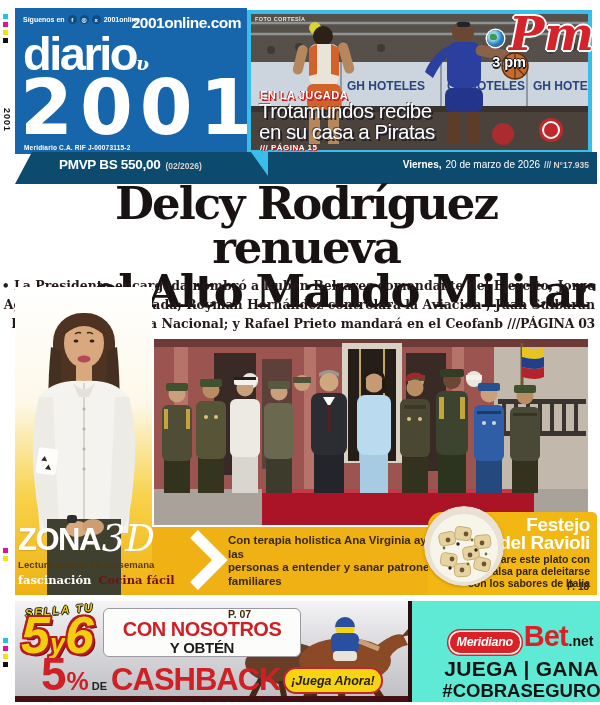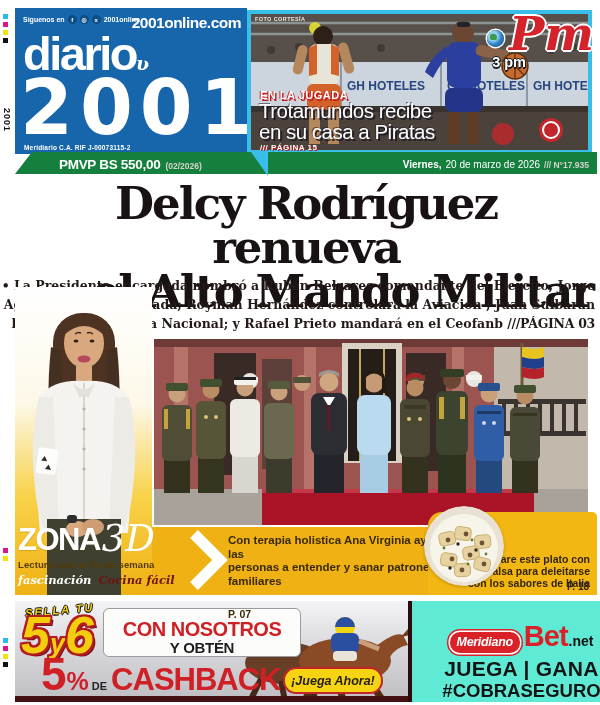--- a/index.html
+++ b/index.html
@@ -38,21 +38,21 @@
            text-shadow:-1px 0 #1a1a1a,1px 0 #1a1a1a,0 -1px #1a1a1a,0 2px #1a1a1a,1px 1px #1a1a1a;}
   .kicker{position:absolute;left:9px;top:75px;font-size:11px;font-weight:900;color:#fff;letter-spacing:0.5px;
           text-shadow:1.5px 1.5px 0 #c21d1f,-1px 0 #c21d1f;}
   .tm-head{position:absolute;left:8px;top:87px;font-size:20.5px;font-weight:400;color:#fff;line-height:1.02;letter-spacing:-0.5px;
            text-shadow:2px 2px 0 rgba(25,25,35,.9),-1px -1px 0 rgba(25,25,35,.55);}
   .pagina15{position:absolute;left:9px;top:129px;font-size:8px;font-weight:900;color:#fff;letter-spacing:0.5px;
             text-shadow:1px 1px 0 #c21d1f;}
   .photo-tail{left:251px;top:152px;width:0;height:0;border-top:24px solid #39bde9;border-left:17px solid transparent;z-index:6;}
 
   
-  .info-bar{left:15px;top:152px;width:582px;height:22px;background:#15803d;color:#fff;
+  .info-bar{left:15px;top:152px;width:582px;height:32px;background:#0c4a6e;color:#fff;
             clip-path:polygon(17px 0,100% 0,100% 100%,0 100%);}
   .price-wrap{position:absolute;left:44px;top:5px;display:flex;align-items:baseline;gap:5px;}
   .price{font-size:13.5px;font-weight:900;letter-spacing:-0.3px;}
   .price-note{font-size:8.5px;font-weight:bold;color:#d8d2cc;}
   .date-wrap{position:absolute;right:8px;top:7px;display:flex;align-items:baseline;gap:4px;font-size:10px;}
   .date-day{font-weight:900;}
   .edition{font-size:8.5px;color:#d8d2cc;font-weight:bold;}
 
   
   .lead-head{left:15px;top:182px;width:582px;font-family:"DejaVu Serif",serif;font-weight:bold;color:#191213;
@@ -72,21 +72,21 @@
   
   .main-photo{left:150px;top:335px;width:442px;height:194px;background:#fff;padding:4px;box-sizing:border-box;z-index:1;}
 
   
   .gold-band{left:15px;top:527px;width:582px;height:68px;background:#efb113;z-index:1;}
   .zona-logo{left:18px;top:524px;z-index:5;width:210px;color:#fff;}
   .zona-row{display:flex;align-items:flex-start;line-height:1;}
   .zona-word{font-size:31px;font-weight:900;letter-spacing:-1.5px;text-shadow:0 1px 1px rgba(120,80,0,.25);}
   .zona-suffix{font-family:"DejaVu Serif",serif;font-style:italic;font-size:37px;margin-left:2px;margin-top:-4px;}
   .zona-tag{font-size:9.5px;font-weight:bold;color:#553b06;margin-top:2px;letter-spacing:0.1px;}
-  .zona-mags{display:flex;gap:7px;margin-top:3px;font-family:"DejaVu Serif",serif;font-style:italic;font-size:11.5px;}
+  .zona-mags{display:flex;gap:7px;margin-top:3px;font-family:"DejaVu Serif",serif;font-size:11.5px;}
   .mag1{color:#fff;font-weight:bold;}
   .mag2{color:#6d1410;font-weight:bold;}
   .zona-chev{left:186px;top:528px;z-index:5;}
   .constelar{left:228px;top:531px;width:244px;z-index:3;}
   .constelar-title{font-size:19.5px;font-weight:900;color:#fff;letter-spacing:-0.4px;line-height:1;}
   .constelar-body{margin-top:3px;font-size:11.5px;font-weight:800;color:#3a2906;line-height:1.18;}
   .constelar-page{margin-top:20px;font-size:10.5px;font-weight:900;color:#3a2906;}
 
   
   .festejo{left:428px;top:512px;width:169px;height:83px;background:#f3b713;border-radius:14px 5px 0 0;z-index:3;}
@@ -450,20 +450,24 @@
 
   <div class="abs constelar">
     <div class="constelar-body">
       <div>Con terapia holistica Ana Virginia ayuda a las</div>
       <div>personas a entender y sanar patrones familiares</div>
     </div>
     <div class="constelar-page">P. 07</div>
   </div>
 
   <div class="abs festejo">
+    <div class="festejo-title">
+      <div>Festejo</div>
+      <div>del Ravioli</div>
+    </div>
     <div class="festejo-body">
       <div>Prepare este plato con</div>
       <div>carne y salsa para deleitarse</div>
       <div>con los sabores de Italia</div>
     </div>
     <div class="festejo-page">P. 18</div>
   </div>
   <div class="abs ravioli">
     <svg width="80" height="80" viewBox="0 0 80 80">
       <circle cx="40" cy="40" r="40" fill="#e9e2d4"></circle>

